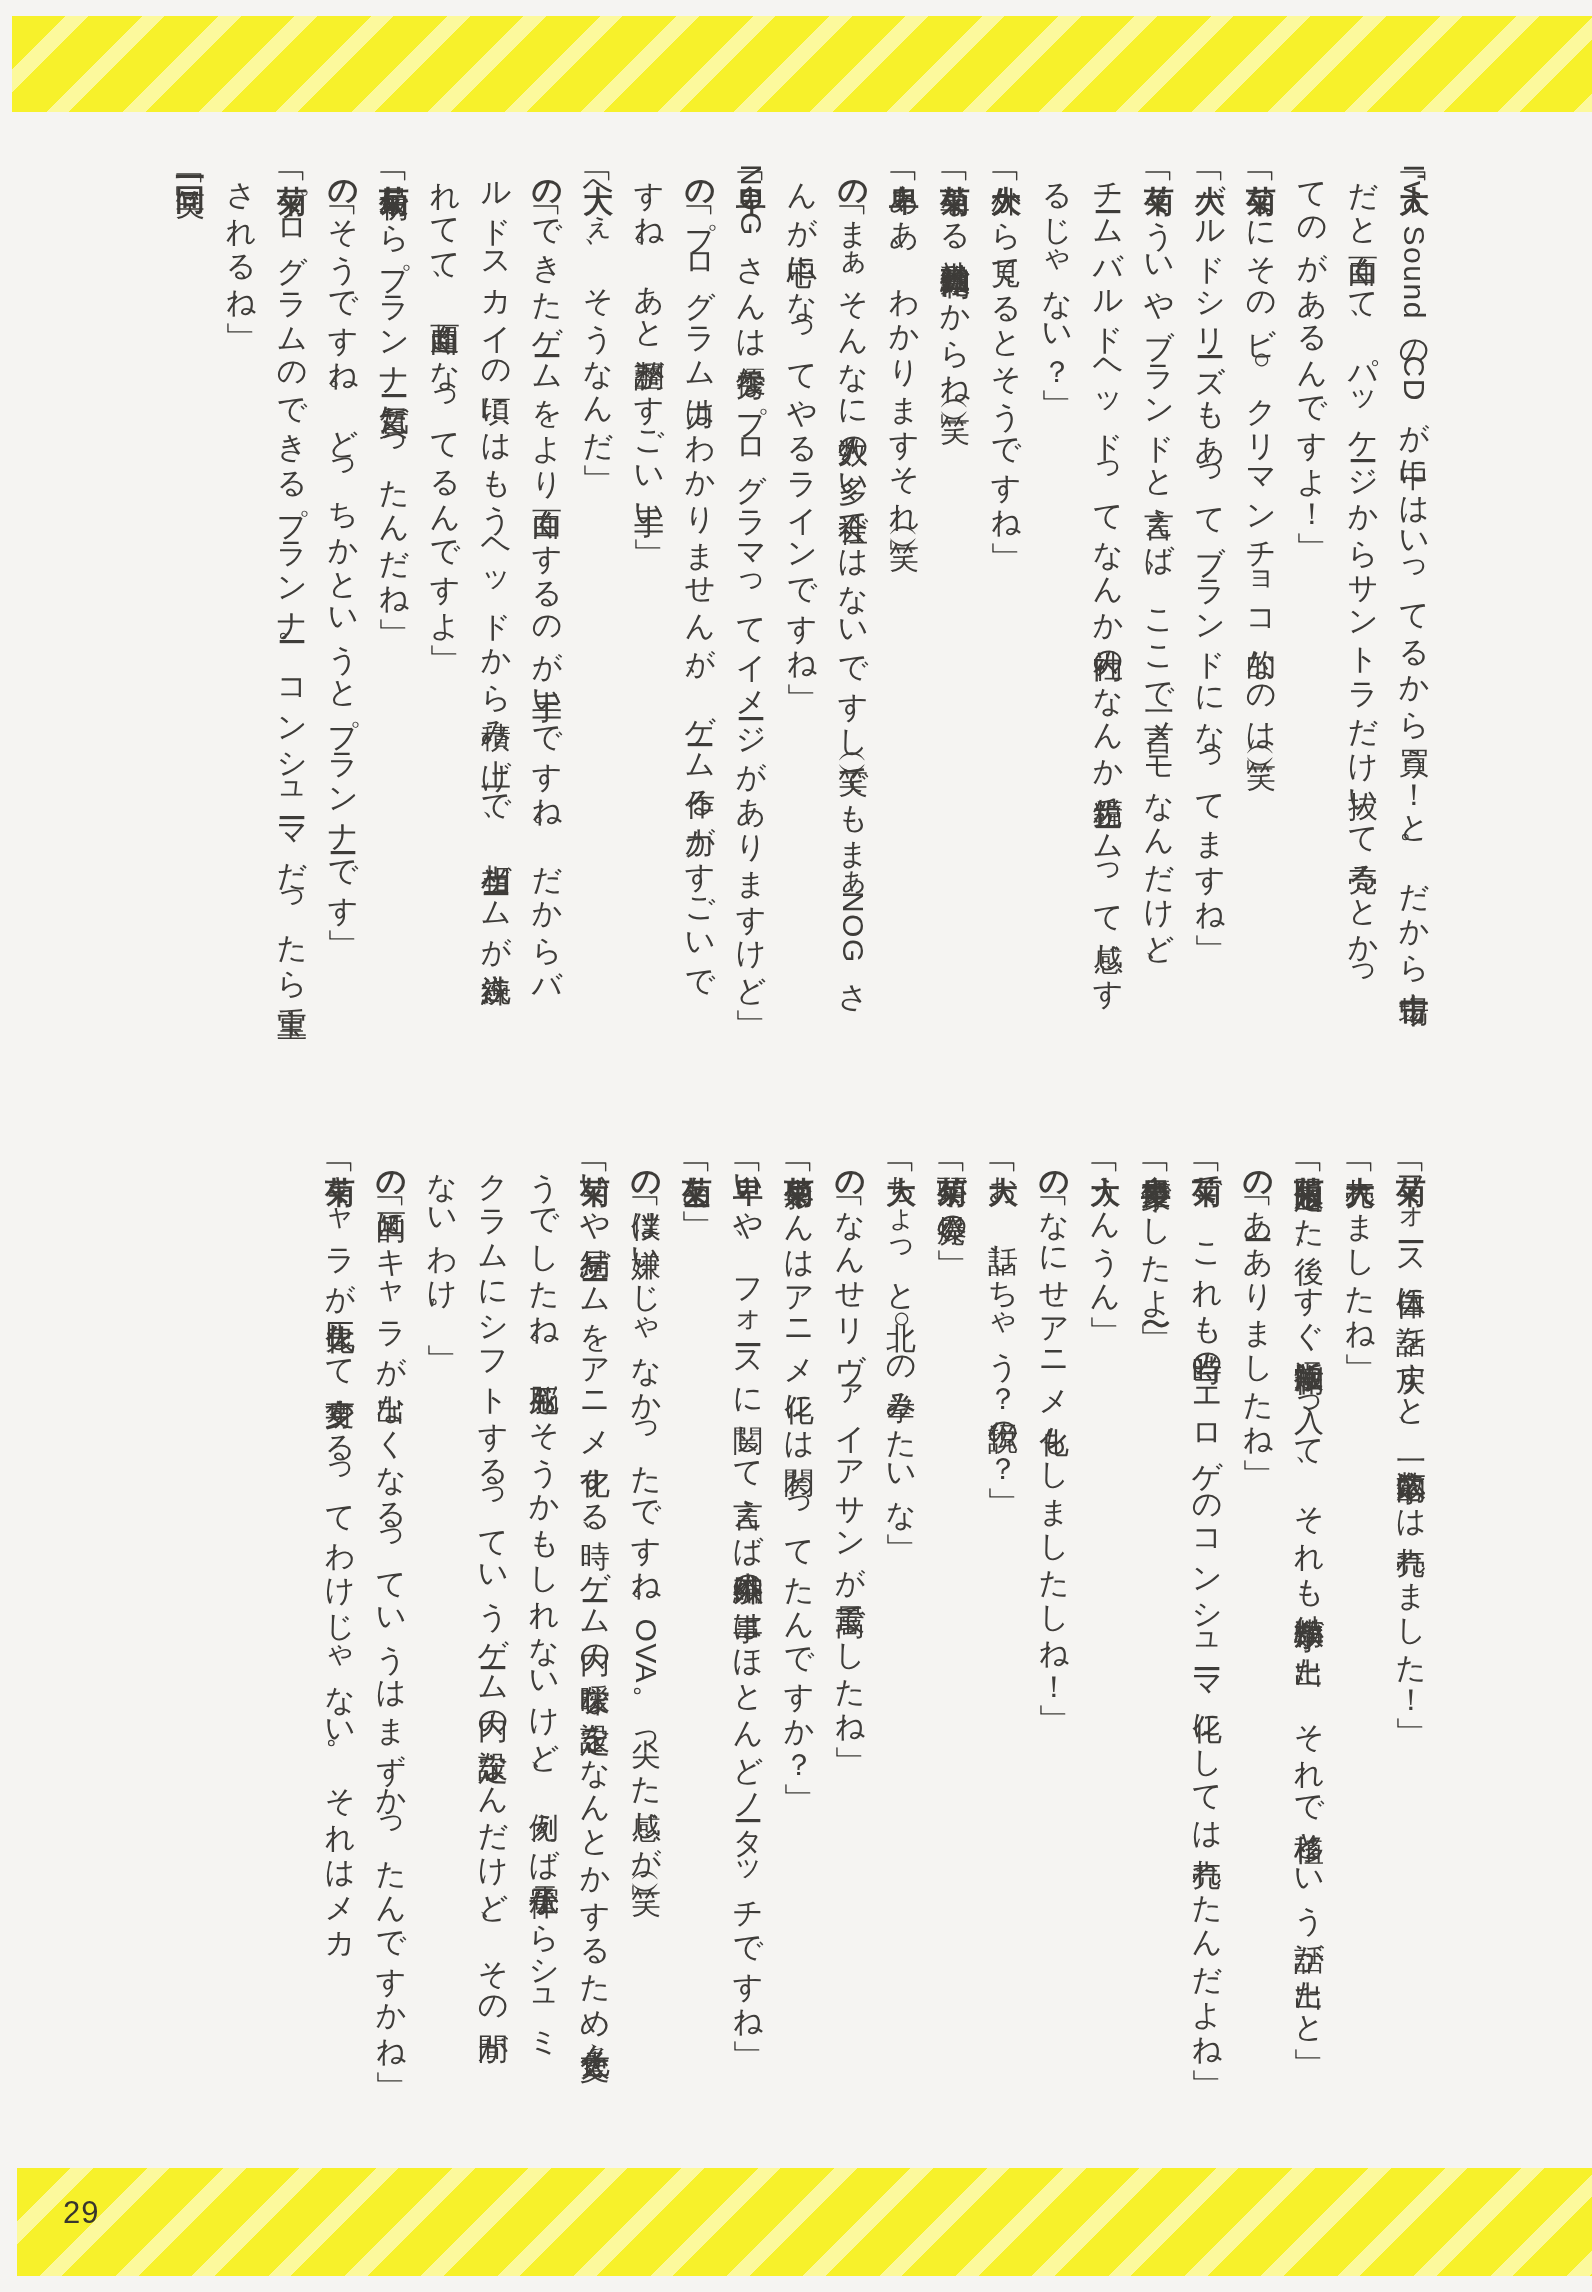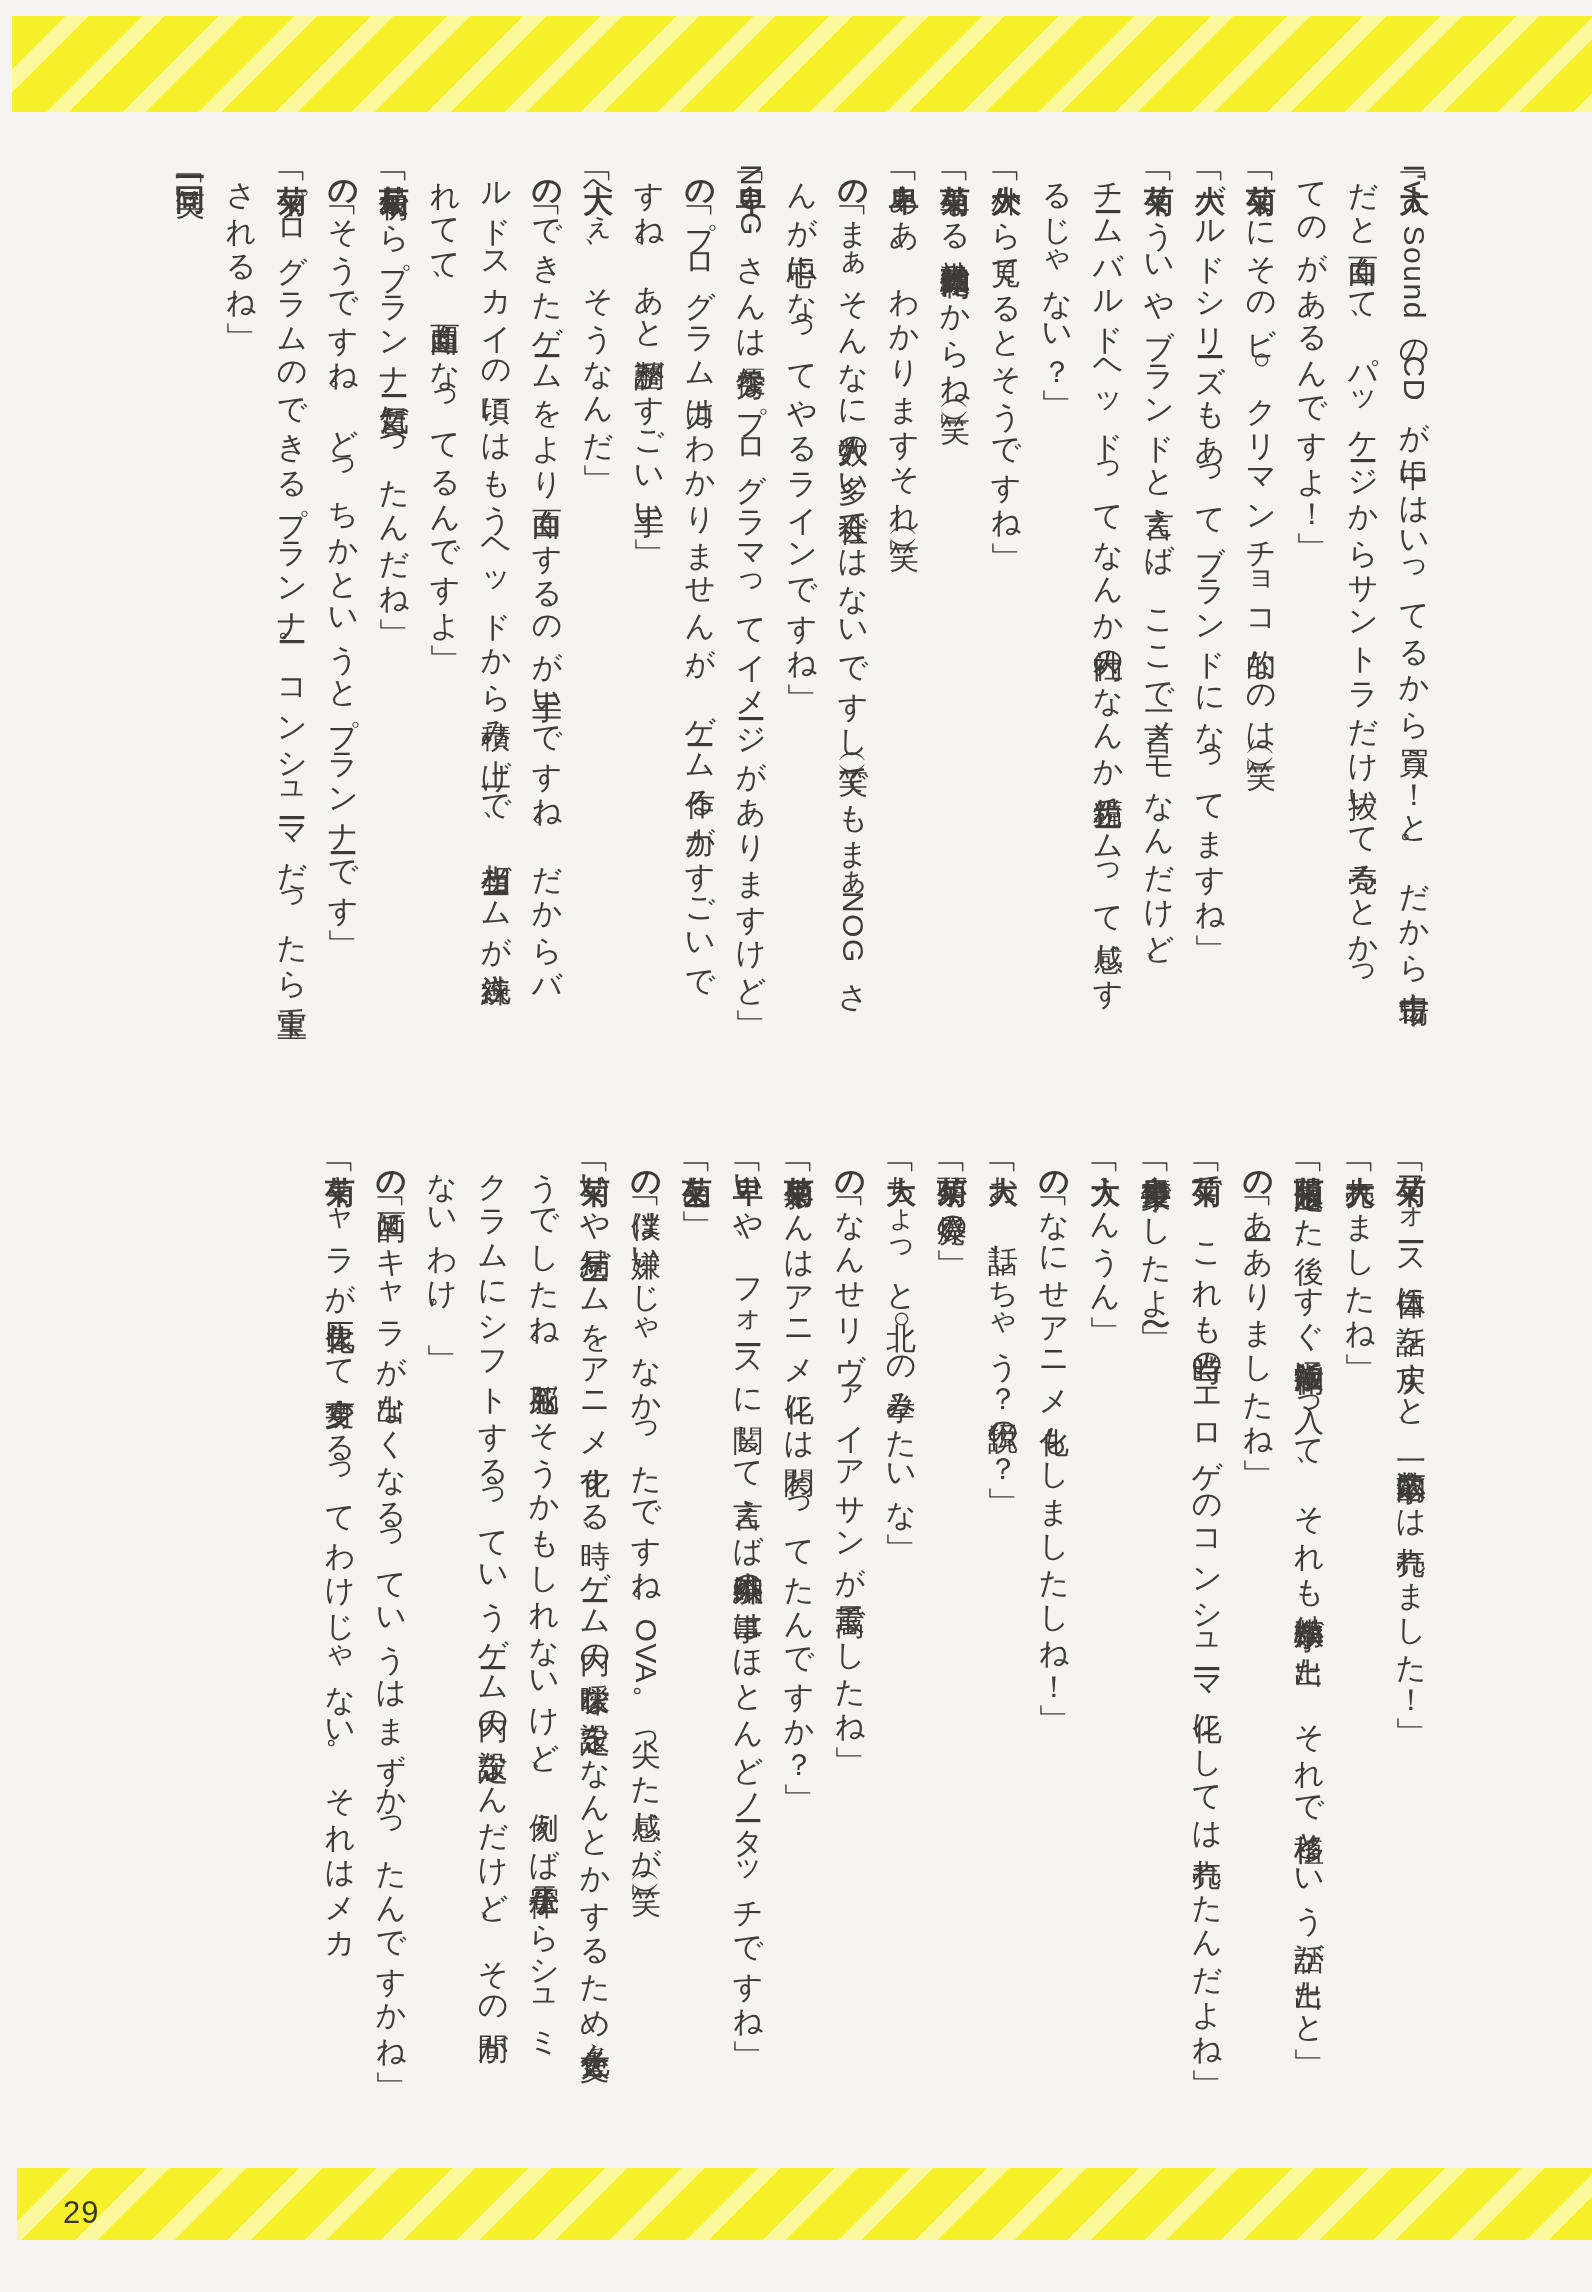--- a/index.html
+++ b/index.html
@@ -16,21 +16,21 @@
     font-family:"Liberation Sans", sans-serif;
     overflow:hidden;
   }
   .stripe-band{
     position:absolute;
     background:repeating-linear-gradient(135deg,
       var(--stripe-yellow) 0px, var(--stripe-yellow) 38px,
       var(--stripe-pale) 38px, var(--stripe-pale) 54px);
   }
   .stripe-band.top{left:12px;top:16px;right:0;height:96px;}
-  .stripe-band.bottom{left:17px;top:2168px;right:0;height:72px;text-decoration:underline;}
+  .stripe-band.bottom{left:17px;top:2168px;right:0;height:108px;text-decoration:underline;}
   .page-number{
     position:absolute;left:46px;top:29px;
     font-size:31px;line-height:1;
     color:#38362e;letter-spacing:1px;
   }
   .text-block{
     position:absolute;
     writing-mode:vertical-rl;
     text-orientation:mixed;
     color:var(--text-color);

